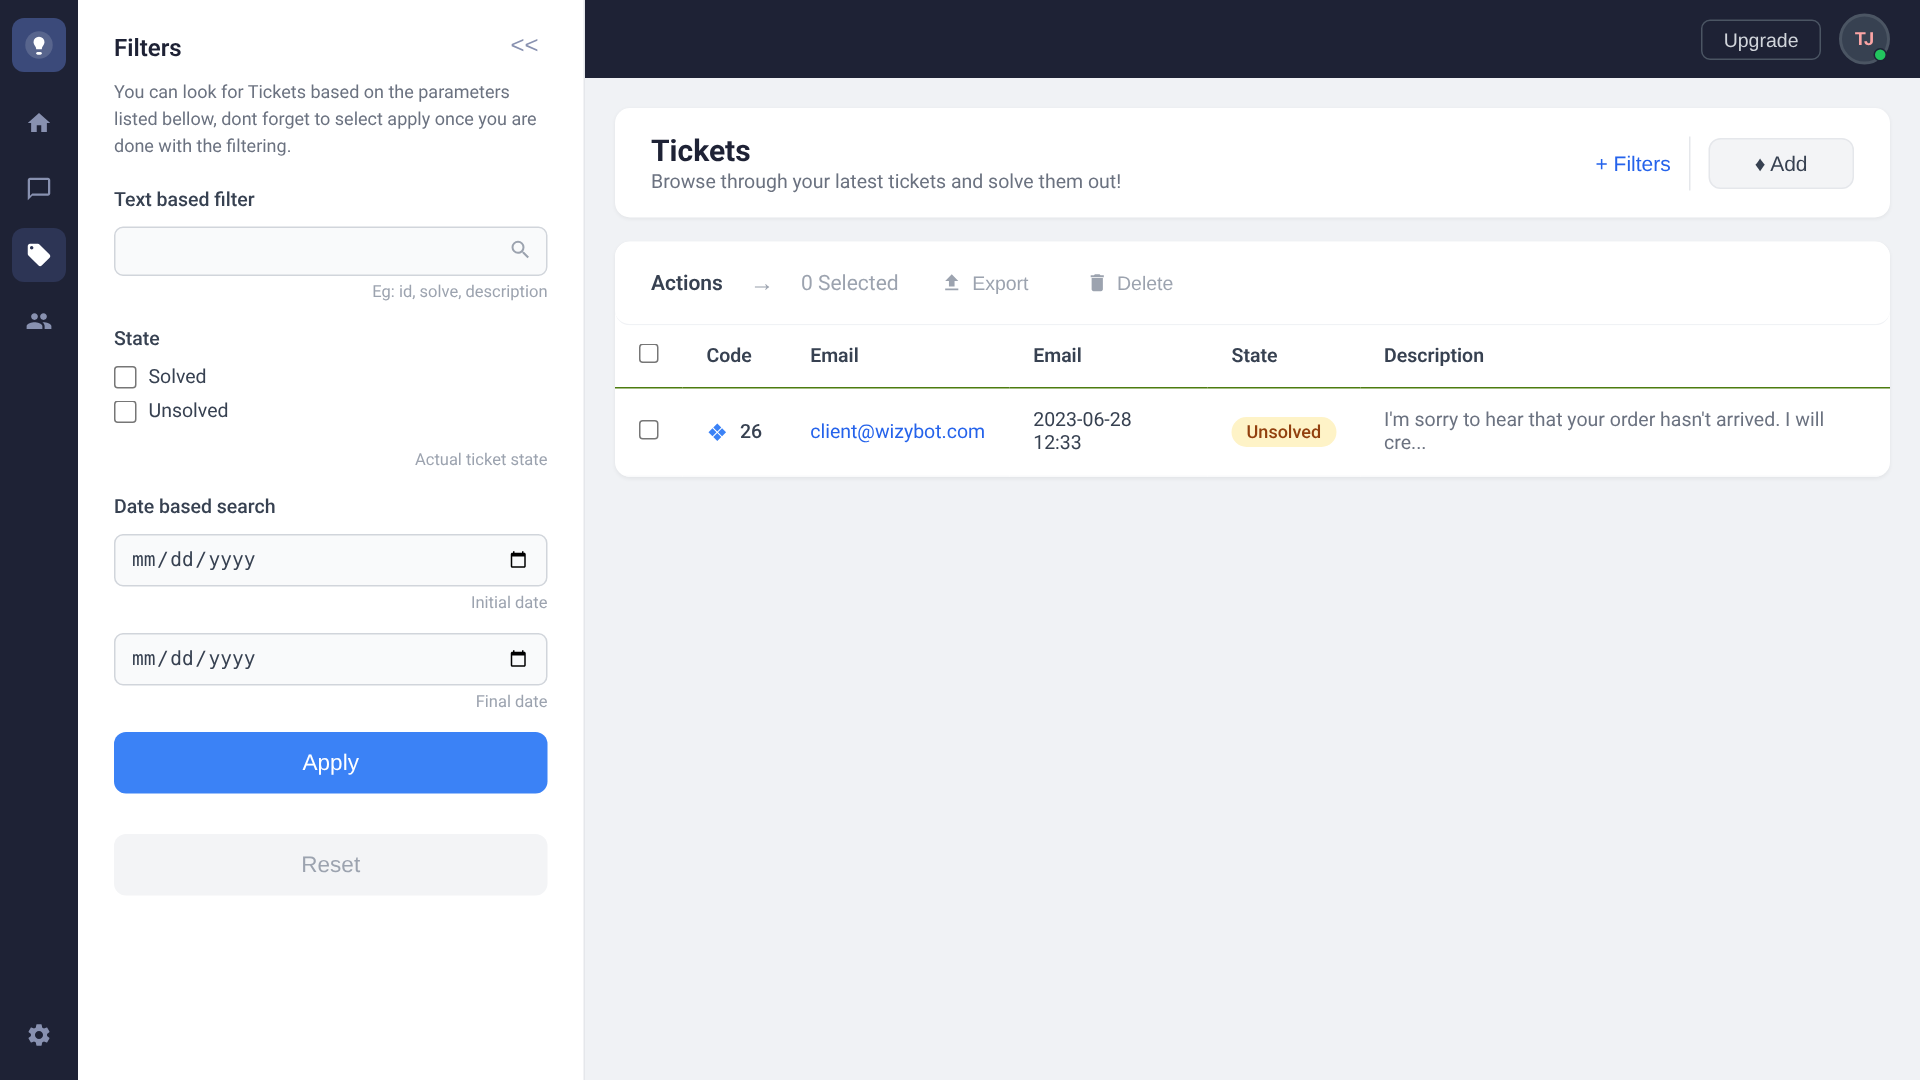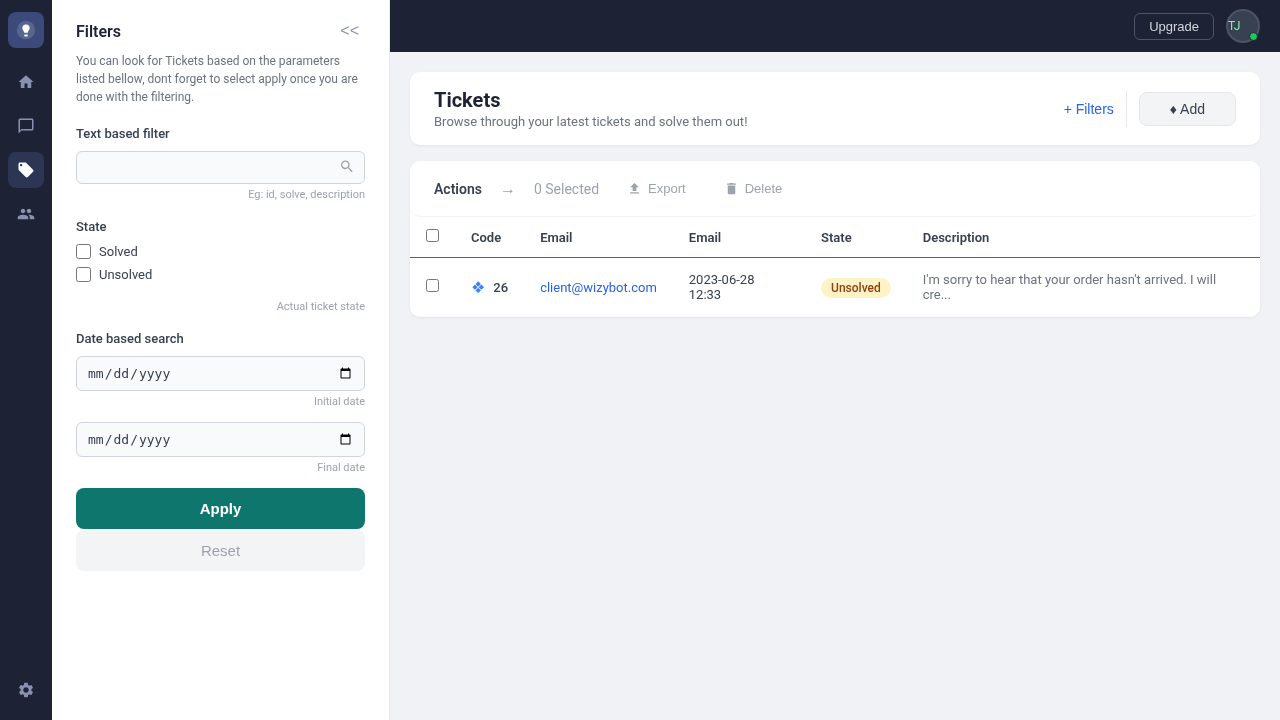--- a/index.html
+++ b/index.html
@@ -127,29 +127,29 @@
       color: #374151;
       background: #f9fafb;
       outline: none;
       margin-bottom: 4px;
     }
     .date-hint {
       font-size: 11px; color: #9ca3af; text-align: right; margin-bottom: 14px;
     }
     .apply-btn {
       width: 100%;
-      background: #0f766e;
+      background: #3b82f6;
       color: #fff;
       border: none;
       border-radius: 8px;
       padding: 12px;
       font-size: 15px;
-      font-weight: 700;
-      cursor: pointer;
-      margin-bottom: 1px;
+      font-weight: 400;
+      cursor: pointer;
+      margin-bottom: 27px;
     }
     .reset-btn {
       width: 100%;
       background: #f3f4f6;
       color: #9ca3af;
       border: none;
       border-radius: 8px;
       padding: 12px;
       font-size: 15px;
       font-weight: 500;
@@ -176,24 +176,24 @@
       color: #d1d5db;
       border-radius: 6px;
       padding: 5px 14px;
       font-size: 13px;
       cursor: pointer;
     }
     .avatar {
       width: 34px; height: 34px;
       border-radius: 50%;
       background: #374151;
-      display: flex; align-items: center; justify-content: flex-start;
-      color: #86efac;
+      display: flex; align-items: center; justify-content: center;
+      color: #fca5a5;
       font-size: 12px;
-      font-weight: 400;
+      font-weight: 700;
       border: 2px solid #4b5563;
       position: relative;
     }
     .avatar-dot {
       width: 9px; height: 9px;
       background: #22c55e;
       border-radius: 50%;
       position: absolute;
       bottom: 0; right: 0;
       border: 1.5px solid #1e2235;

